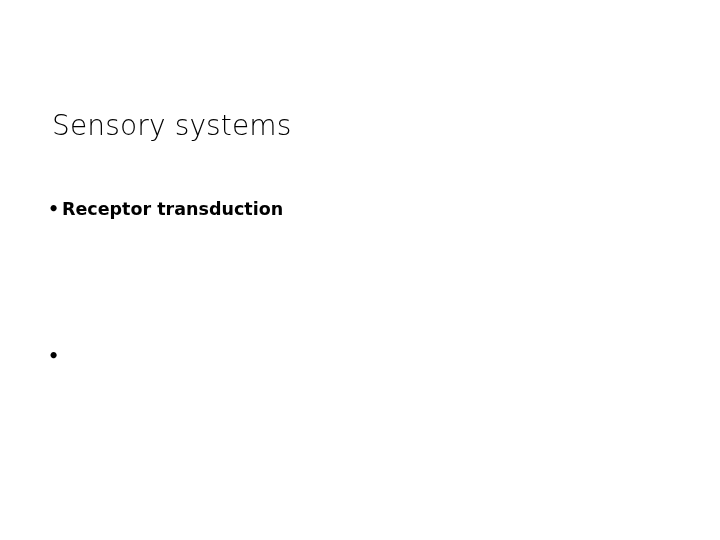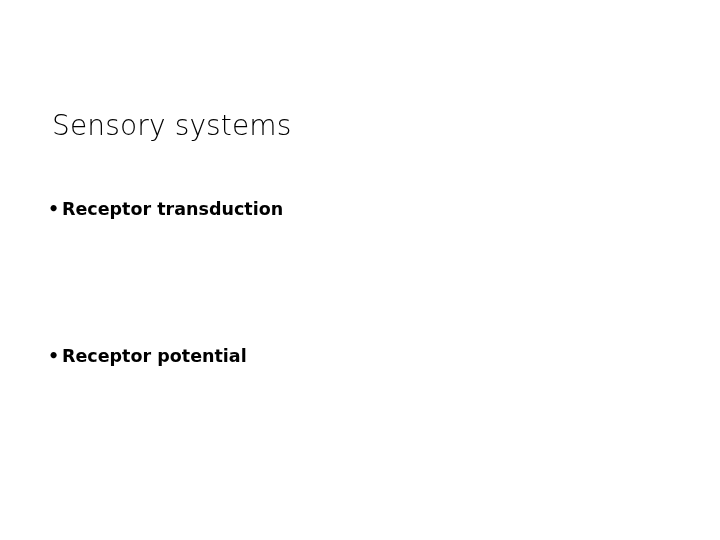--- a/index.html
+++ b/index.html
@@ -91,18 +91,17 @@
 
   <ul class="bullet-list">
 
     <li class="bullet-item">
       <span class="bullet-marker">•</span>
       <span class="bullet-text">Receptor transduction</span>
     </li>
 
     <li class="bullet-item">
       <span class="bullet-marker">•</span>
-      <span class="bullet-text">Receptor potential</span>
     </li>
 
   </ul>
 
 </div>
 
 </body></html>

